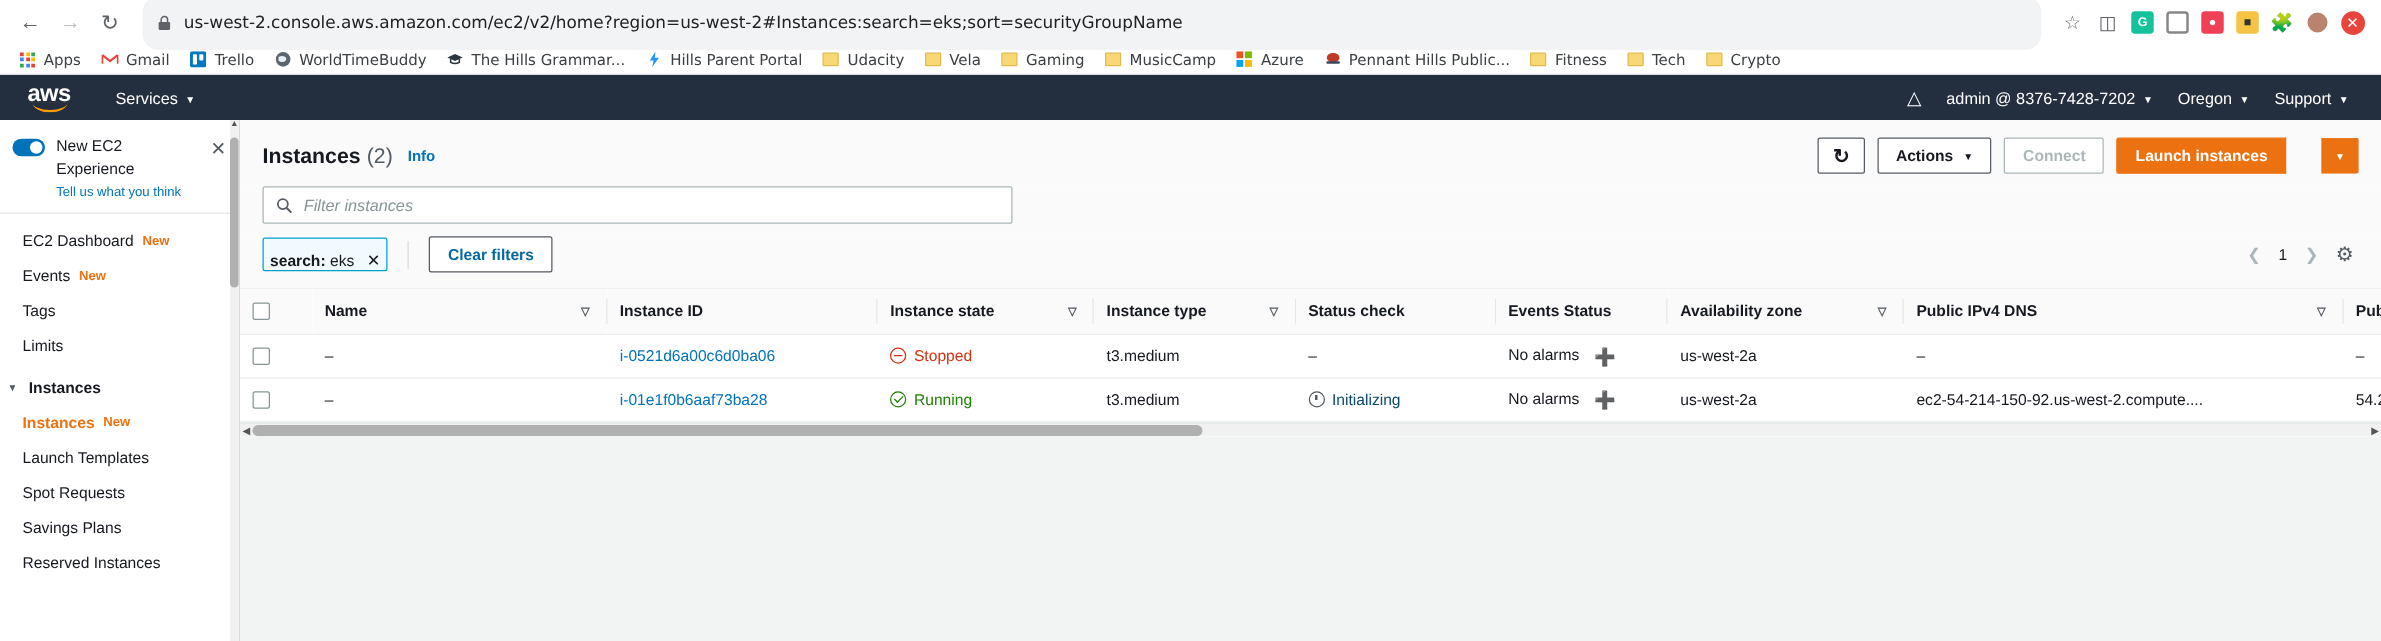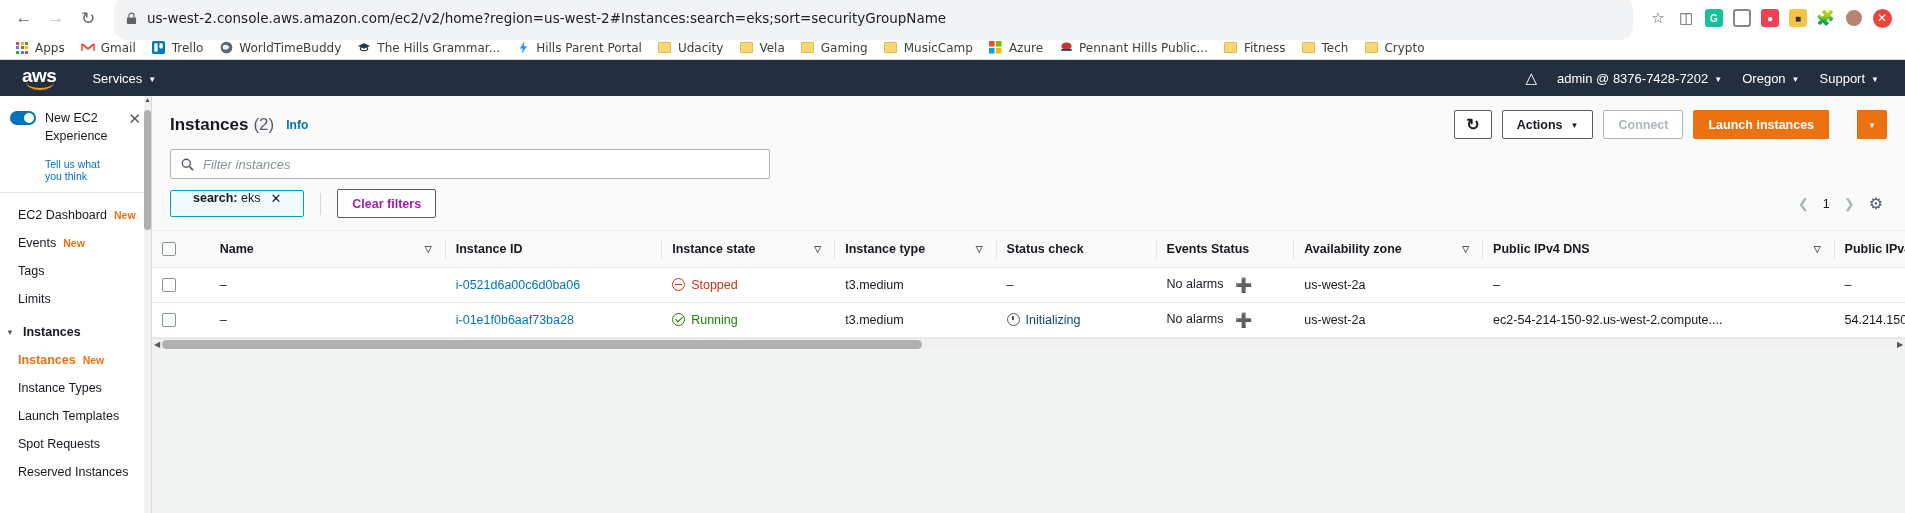--- a/index.html
+++ b/index.html
@@ -80,38 +80,38 @@
   }
   .nav-spacer { flex: 1; }
   .caret { font-size: 8px; position: relative; top: 1px; }
   .bell { font-size: 15px; color: #fff; }
 
   
   .app-body { display: flex; height: 417px; }
 
   
   .sidebar {
-    width: 152px; flex: none; background: #fff; border-right: 1px solid #d5dbdb;
+    width: 192px; flex: none; background: #fff; border-right: 1px solid #d5dbdb;
     overflow: hidden; position: relative;
   }
   .new-exp {
     display: flex; align-items: flex-start; padding: 12px 10px 10px 10px; gap: 9px;
     border-bottom: 1px solid #e4e7e7;
   }
   .toggle-sw {
     width: 26px; height: 14px; border-radius: 7px; background: #0073bb; flex: none;
     position: relative; margin-top: 3px;
   }
   .toggle-sw::after {
     content: ""; position: absolute; right: 2px; top: 2px; width: 10px; height: 10px;
     border-radius: 50%; background: #fff;
   }
   .new-exp-txt { flex: 1; }
   .new-exp-title { font-size: 12.5px; color: #16191f; line-height: 15px; }
-  .new-exp-sub { font-size: 10.5px; color: #0073bb; margin-top: 14px; }
+  .new-exp-sub { font-size: 10.5px; color: #0073bb; margin-top: 4px; }
   .x-close { font-size: 15px; color: #545b64; flex: none; margin-top: 2px; }
 
   .side-list { padding-top: 8px; }
   .side-item {
     display: flex; align-items: center; gap: 7px;
     padding: 7px 10px 7px 18px; font-size: 12.5px; color: #16191f;
     white-space: nowrap;
   }
   .side-item.group { font-weight: bold; padding-left: 6px; padding-top: 12px; }
   .side-item.active { color: #ec7211; font-weight: bold; }
@@ -164,28 +164,28 @@
   .filter-wrap { padding: 0 18px 10px 18px; background: #fafafa; }
   .search-box {
     height: 30px; border: 1px solid #aab7b8; border-radius: 2px; background: #fff;
     display: flex; align-items: center; padding: 0 10px; gap: 9px; width: 600px;
   }
   .search-input-txt { font-size: 13px; color: #879596; font-style: italic; }
 
   .chips-row { padding: 0 18px 12px 18px; display: flex; align-items: center; gap: 16px; background: #fafafa; }
   .chip {
     height: 27px; border: 1px solid #00a1c9; border-radius: 2px; background: #f1faff;
-    display: flex; align-items: flex-start; gap: 10px; padding: 0 22px; font-size: 12.5px; color: #16191f;
+    display: flex; align-items: flex-end; gap: 10px; padding: 0 5px; font-size: 12.5px; color: #16191f;
   }
   .chip b { font-weight: bold; }
   .chip-x { font-size: 13px; color: #16191f; }
   .chip-div { width: 1px; height: 22px; background: #d5dbdb; }
   .clear-btn {
     height: 29px; border: 1px solid #545b64; border-radius: 2px; background: #fff;
-    display: flex; align-items: center; padding: 0 14px; font-size: 12.5px; font-weight: bold; color: #a21caf;
+    display: flex; align-items: center; padding: 0 14px; font-size: 12.5px; font-weight: bold; color: #0369a1;
   }
 
   
   .table-scroll { overflow: hidden; position: relative; background: #fff; }
   table { border-collapse: collapse; width: 1840px; table-layout: fixed; }
   th {
     text-align: left; font-size: 12.5px; font-weight: bold; color: #16191f;
     padding: 11px 10px; border-top: 1px solid #eaeded; border-bottom: 1px solid #eaeded;
     background: #fafafa; white-space: nowrap; position: relative;
   }
@@ -472,27 +472,27 @@
       <div class="side-item group">
         <span class="tri">▼</span>
         <span>Instances</span>
       </div>
 
       <div class="side-item sub active">
         <span>Instances</span>
         <span class="badge-new">New</span>
       </div>
       <div class="side-item sub">
-        <span>Instance Types</span>
-      </div>
-      <div class="side-item sub">
         <span>Launch Templates</span>
       </div>
       <div class="side-item sub">
         <span>Spot Requests</span>
+      </div>
+      <div class="side-item sub">
+        <span>Savings Plans</span>
       </div>
       <div class="side-item sub">
         <span>Reserved Instances</span>
       </div>
     </div>
 
     <div class="side-scroll">
       <div class="side-scroll-arrow" style="top:0;">▲</div>
       <div class="side-scroll-thumb"></div>
     </div>

